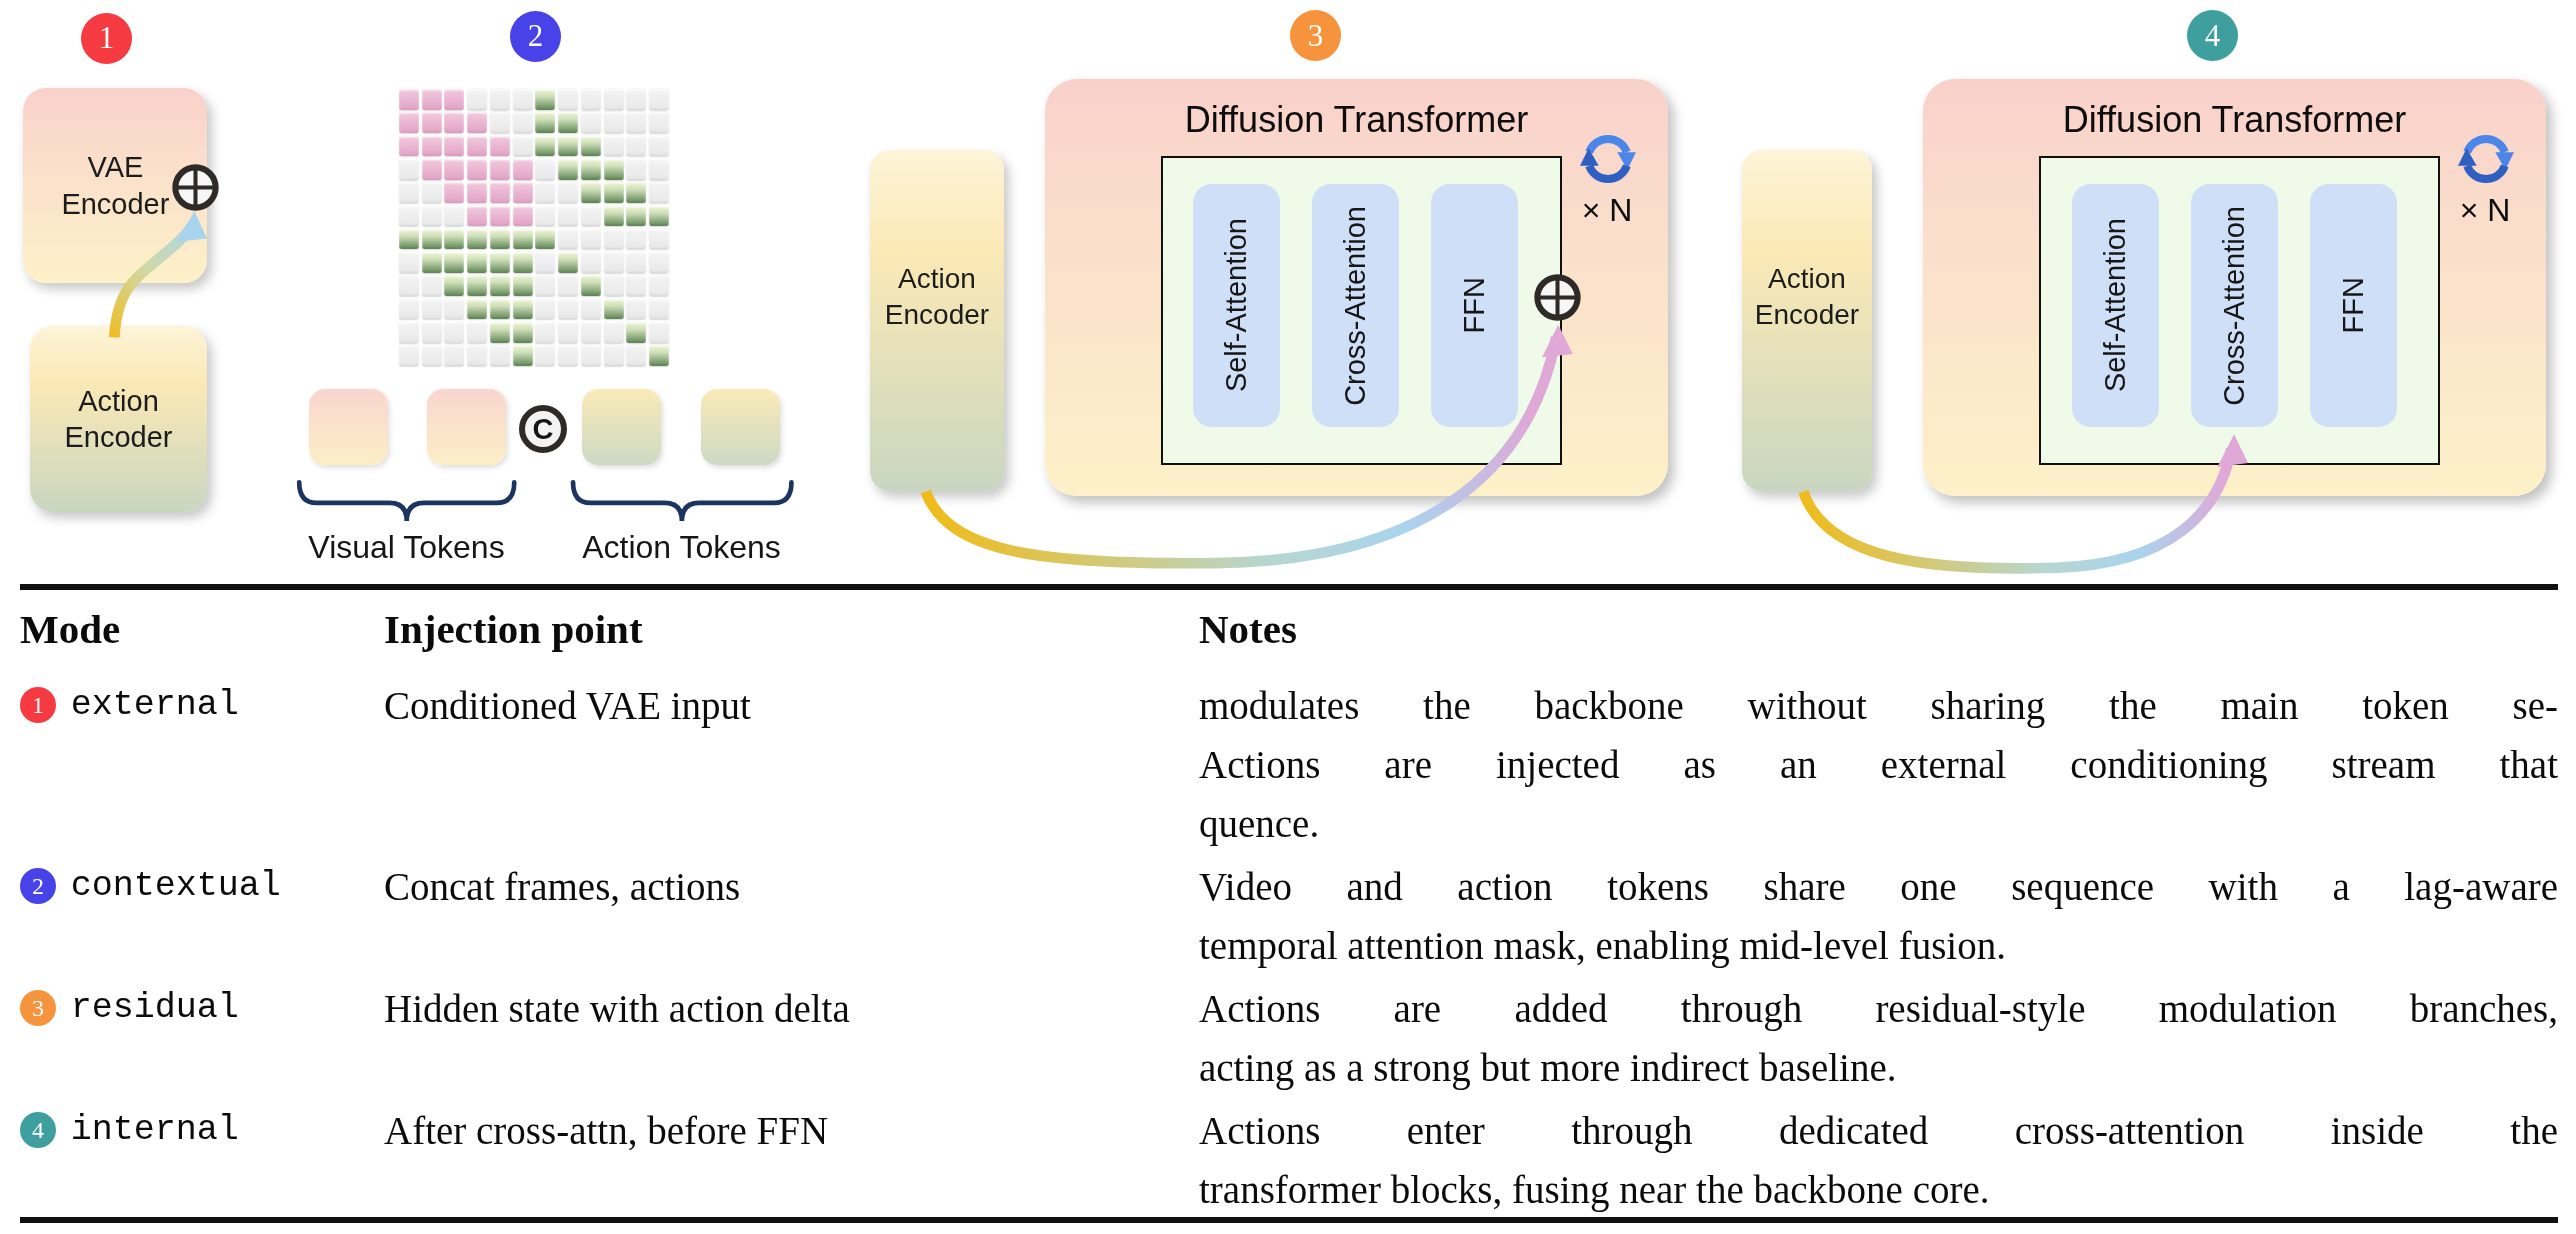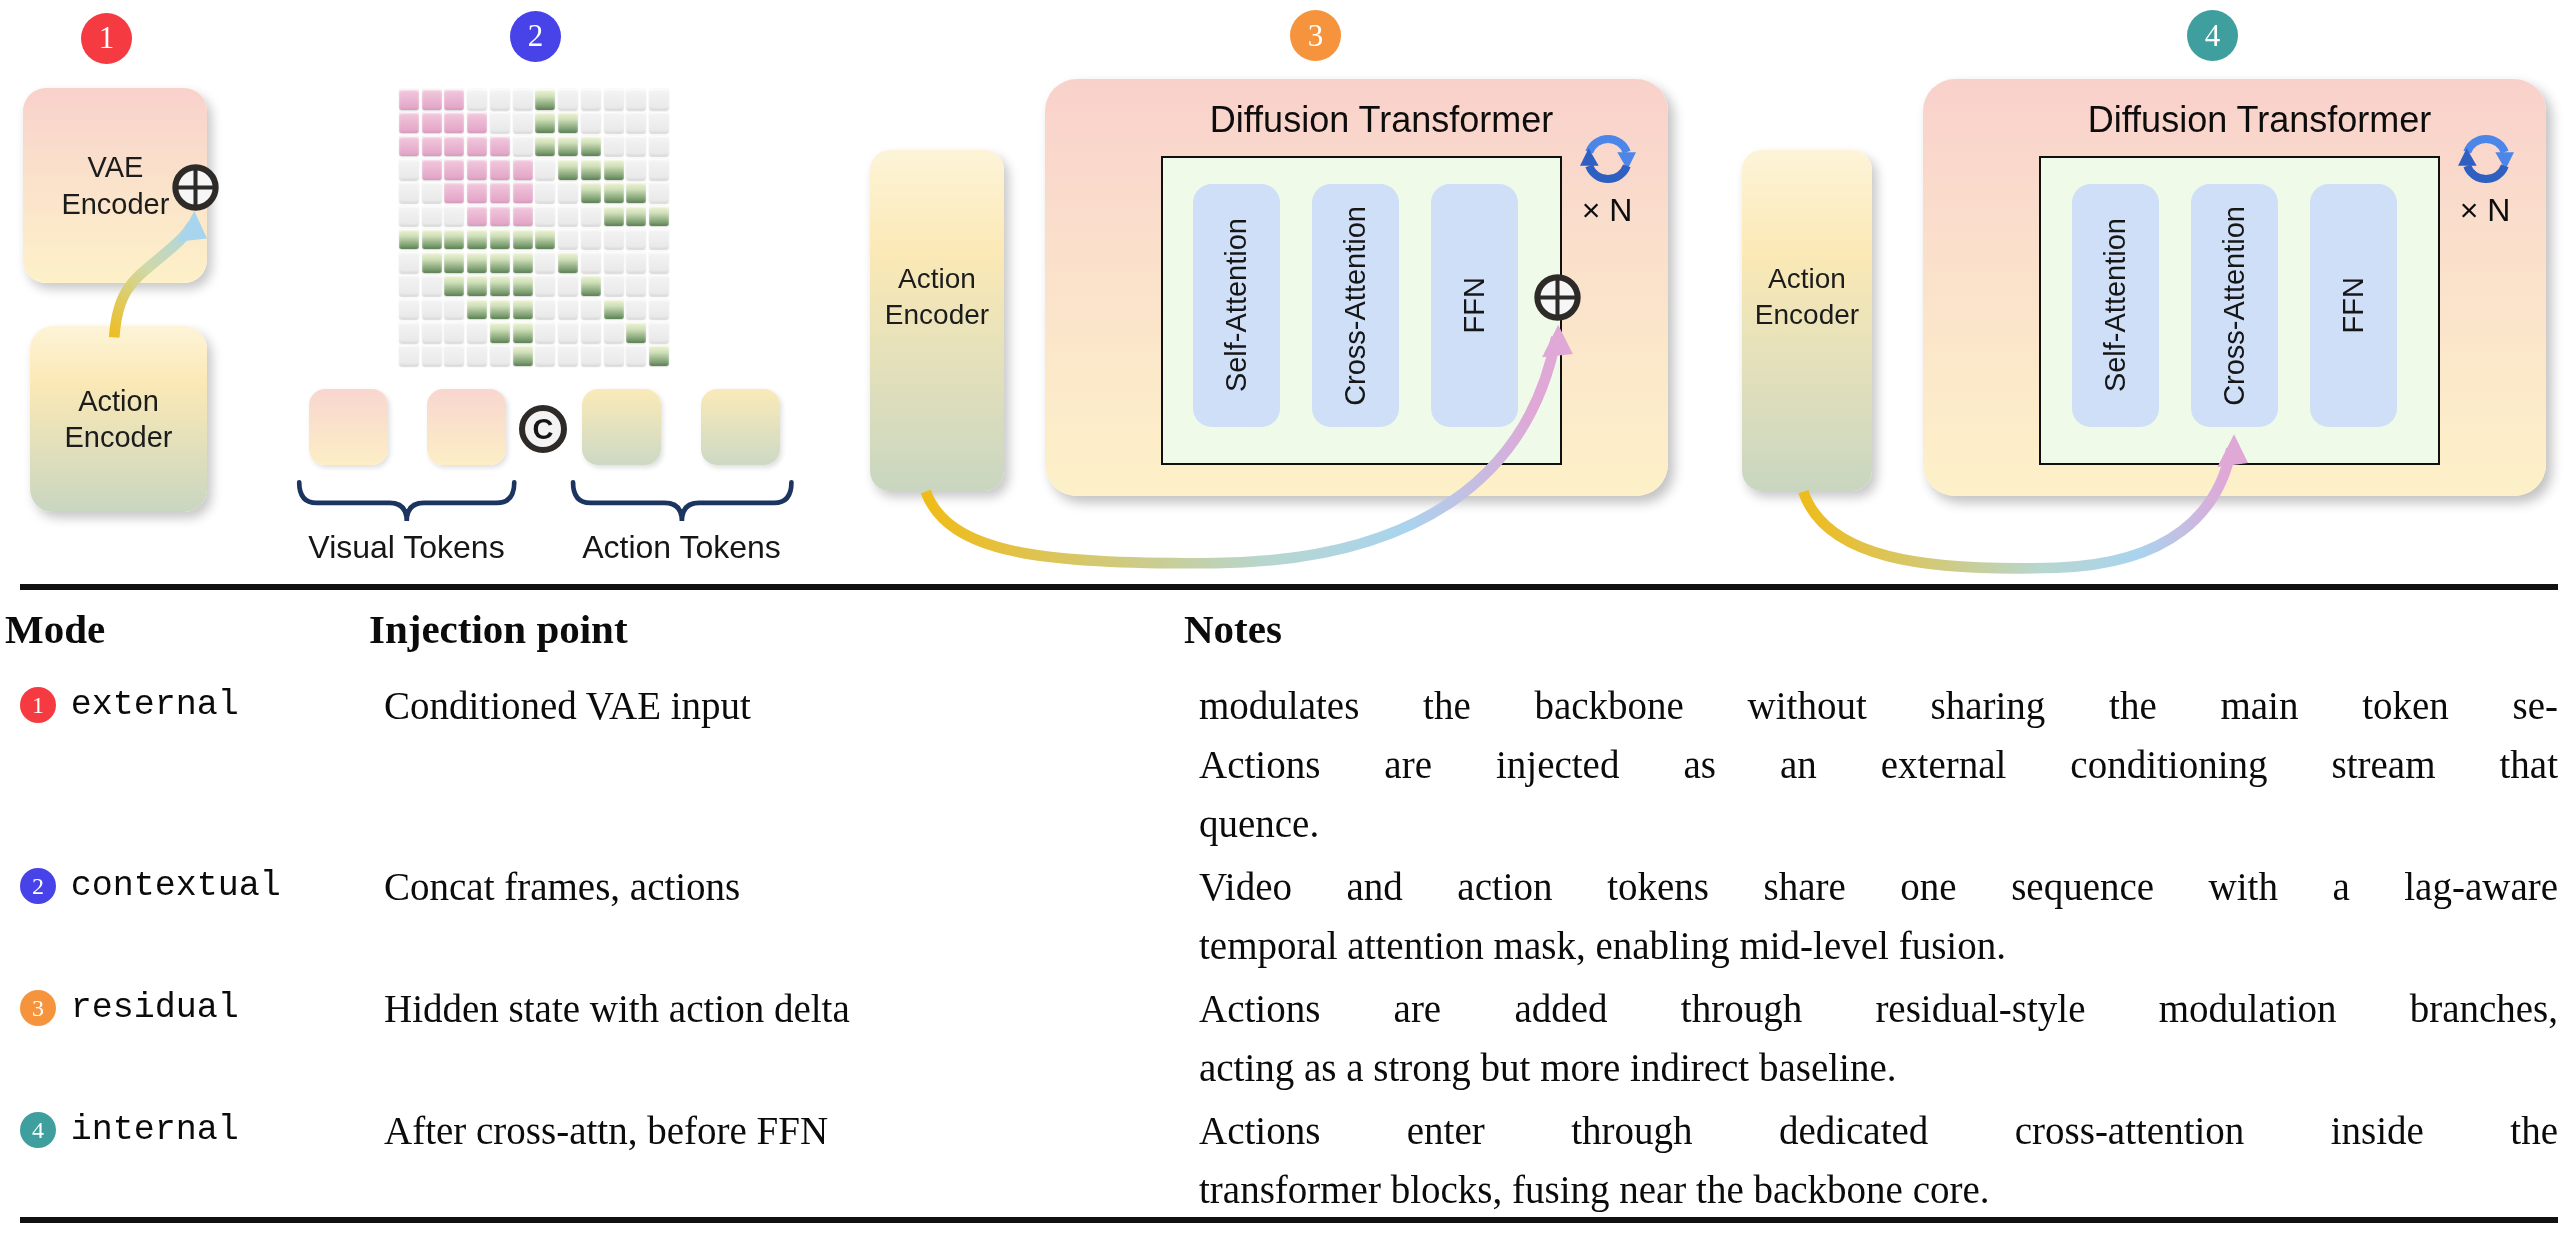--- a/index.html
+++ b/index.html
@@ -29,34 +29,34 @@
   .token{position:absolute;border-radius:16px;z-index:2;box-shadow:2px 2.7px 5.3px rgba(0,0,0,.12);}
   .token.v{background:linear-gradient(180deg,#f9d6d0,#fceec5);}
   .token.a{background:linear-gradient(180deg,#fbeab8,#ccd9c4);}
   .tok-label{position:absolute;width:267px;text-align:center;font-size:32px;color:#161616;z-index:2;}
 
   
   .tallbox{position:absolute;border-radius:20px;z-index:2;box-shadow:4.7px 6px 10.7px rgba(0,0,0,.22);
     display:flex;align-items:center;justify-content:center;text-align:center;
     font-size:28px;line-height:1.3;color:#1c1c1c;white-space:pre-line;padding-bottom:47px;box-sizing:border-box;}
   .ditbox{position:absolute;border-radius:32px;z-index:1;box-shadow:5.3px 6.7px 12px rgba(0,0,0,.24);}
-  .dit-title{position:absolute;width:623px;text-align:center;font-size:36px;color:#0d0d0d;z-index:3;padding-left:25px;}
+  .dit-title{position:absolute;width:623px;text-align:center;font-size:36px;color:#0d0d0d;z-index:3;}
   .innerbox{position:absolute;background:var(--inner_green);border:2.7px solid #101010;z-index:3;}
   .block{position:absolute;width:87px;height:243px;border-radius:18.7px;background:var(--block_blue);z-index:4;
     display:flex;align-items:center;justify-content:center;}
   .block span{writing-mode:vertical-rl;transform:rotate(180deg);font-size:29px;color:#161616;}
   .xn{position:absolute;width:94px;text-align:center;font-size:32px;color:#0d0d0d;z-index:4;}
   .refresh{position:absolute;z-index:4;}
 
   
   #deco{position:absolute;left:0;top:0;z-index:5;pointer-events:none;}
 
   
   .rule{position:absolute;left:20px;width:2538px;height:6px;background:#111;z-index:2;}
-  .thead{position:absolute;left:5px;top:605px;width:2538px;display:grid;
+  .thead{position:absolute;left:20px;top:605px;width:2538px;display:grid;
     grid-template-columns:364px 815px 1359px;z-index:2;
     font-family:"Liberation Serif",serif;font-weight:bold;font-size:41px;color:#0b0b0b;}
   #table-rows{position:absolute;left:20px;top:676px;width:2538px;z-index:2;}
   .trow{display:grid;grid-template-columns:364px 815px 1359px;margin-bottom:4px;}
   .cell-mode{display:flex;align-items:flex-start;gap:14.7px;line-height:59px;}
   .tbadge{width:36px;height:36px;border-radius:50%;margin-top:11.4px;flex:0 0 auto;
     display:flex;align-items:center;justify-content:center;color:#fff;
     font-family:"Liberation Serif",serif;font-size:24px;}
   .mode-code{font-family:"Liberation Mono",monospace;font-size:35px;color:#0b0b0b;line-height:59px;text-align:center;}
   .cell-inj,.cell-notes{font-family:"Liberation Serif",serif;font-size:39px;color:#0b0b0b;line-height:59px;}

